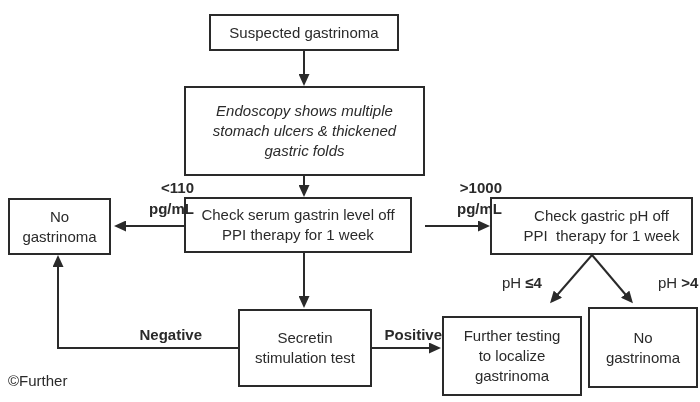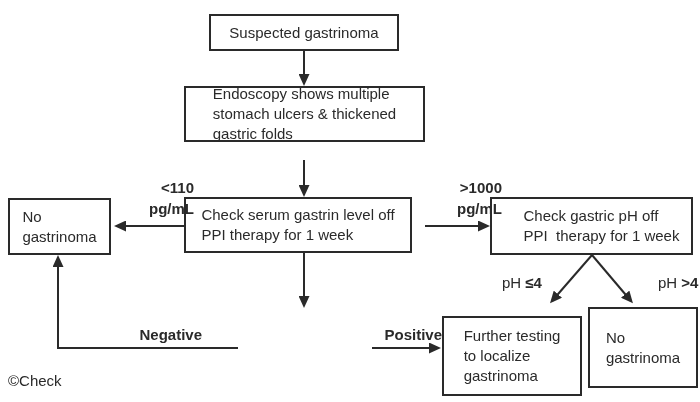--- a/index.html
+++ b/index.html
@@ -19,20 +19,21 @@
     pointer-events: none;
   }
   .node {
     position: absolute;
     box-sizing: border-box;
     border: 2px solid var(--ink, #2a2a2a);
     background: #ffffff;
     display: flex;
     align-items: center;
     justify-content: center;
+    text-align: center;
     font-size: 15px;
     line-height: 1.32;
     white-space: pre-wrap;
   }
   .edge-label {
     position: absolute;
     font-size: 15px;
     line-height: 1.4;
     white-space: pre-wrap;
     text-align: center;
@@ -64,33 +65,35 @@
       <path d="M304,253 V305" marker-end="url(#ah)"></path>
       <path d="M238,348 H58 V258" marker-end="url(#ah)"></path>
       <path d="M372,348 H438" marker-end="url(#ah)"></path>
       <path d="M592,255 L552,301" marker-end="url(#ah)"></path>
       <path d="M592,255 L631,301" marker-end="url(#ah)"></path>
     </g>
   </svg>
 
   <div class="node" style="left:209px; top:14px; width:190px; height:37px;">Suspected gastrinoma</div>
 
-  <div class="node" style="left:184px; top:86px; width:241px; height:56px;">Endoscopy shows multiple
+  <div class="node" style="left:184px; top:86px; width:241px; height:90px;font-style:italic;">Endoscopy shows multiple
 stomach ulcers &amp; thickened
 gastric folds</div>
 
   <div class="node" style="left:184px; top:197px; width:228px; height:56px;">Check serum gastrin level off
 PPI therapy for 1 week</div>
 
   <div class="node" style="left:8px; top:198px; width:103px; height:57px;">No
 gastrinoma</div>
 
   <div class="node" style="left:490px; top:197px; width:203px; height:58px;padding-left:20px;">Check gastric pH off
 PPI  therapy for 1 week</div>
 
+  <div class="node" style="left:238px; top:309px; width:134px; height:78px;">Secretin
+stimulation test</div>
 
   <div class="node" style="left:442px; top:316px; width:140px; height:80px;">Further testing
 to localize
 gastrinoma</div>
 
   <div class="node" style="left:588px; top:307px; width:110px; height:81px;">No
 gastrinoma</div>
 
   <div class="edge-label bold" style="left:102px; top:177px; width:92px;">&lt;110
 pg/mL</div>
@@ -100,15 +103,15 @@
 
 
   <div class="edge-label bold" style="left:98px; top:324px; width:104px;">Negative</div>
 
   <div class="edge-label bold" style="left:372px; top:324px; width:70px;">Positive</div>
 
   <div class="edge-label" style="left:502px; top:272px;"><span>pH</span> <span class="bold">≤4</span></div>
 
   <div class="edge-label" style="left:634px; top:272px;margin-left:24px;"><span>pH</span> <span class="bold">&gt;4</span></div>
 
-  <div class="copyright">©Check</div>
+  <div class="copyright">©Further</div>
 
 </div>
 
 </body></html>

